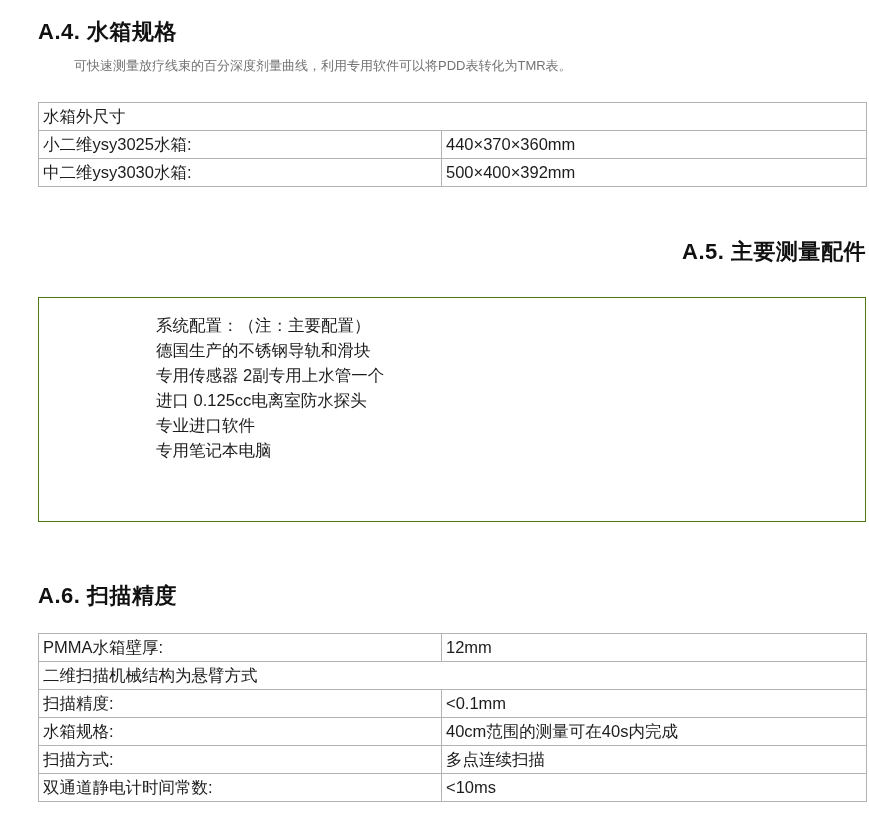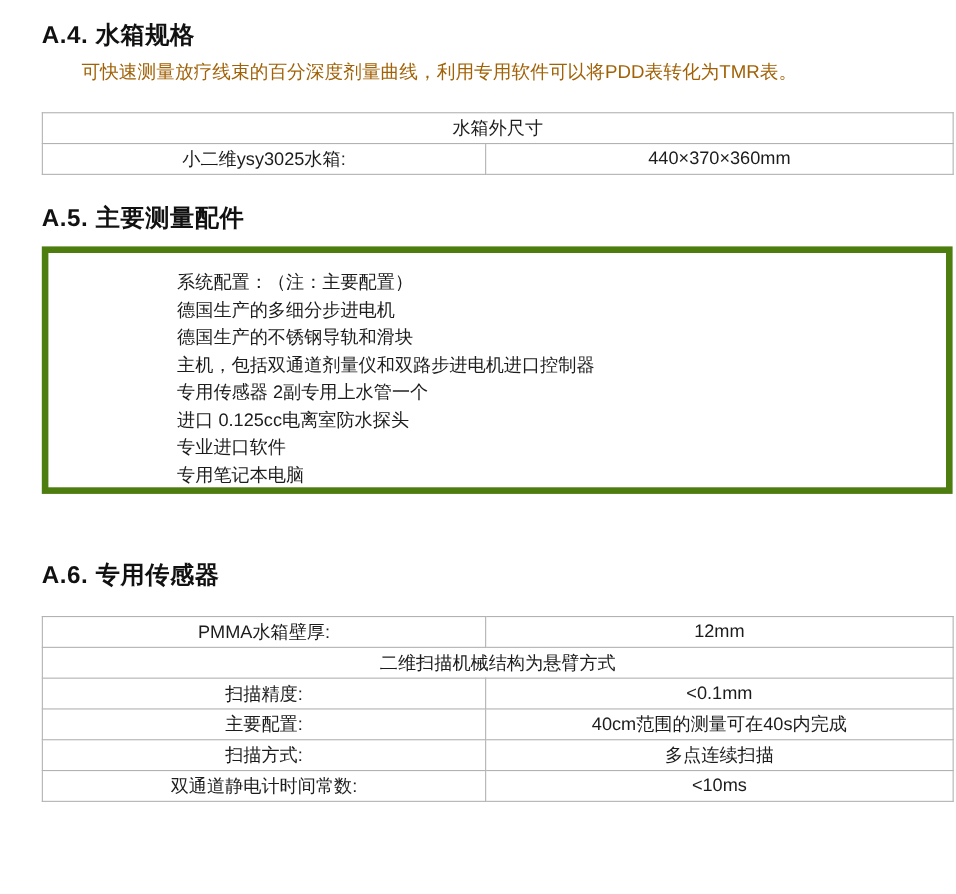--- a/index.html
+++ b/index.html
@@ -19,56 +19,56 @@
   .content { width: 828px; }
 
   h2.sec-heading {
     font-size: 22px;
     font-weight: bold;
     color: #111111;
     line-height: 27px;
     letter-spacing: 0.5px;
   }
   .h-a4 { margin-top: 2px; }
-  .h-a5 { margin-top: 25px; }
+  .h-a5 { margin-top: 51px; text-align: right; }
   .h-a6 { margin-top: 60px; }
 
   p.intro {
     margin-top: 9px;
     padding-left: 36px;
-    font-size: 17px;
+    font-size: 13px;
     line-height: 24px;
-    color: #a16207;
+    color: #737373;
   }
 
   table.spec-table {
     margin-top: 24px;
     width: 828px;
     border-collapse: collapse;
     table-layout: fixed;
     border: 1px solid #8f8f8f;
     font-size: 16.5px;
     color: #1c1c1c;
   }
   table.spec-table td {
     border: 1px solid #b2b2b2;
     height: 28px;
-    text-align: center;
+    text-align: left;
     vertical-align: middle;
     padding: 0 4px;
     overflow: hidden;
     white-space: nowrap;
   }
   table.t2 { }
 
   .config-box {
-    margin-top: 13px;
+    margin-top: 32px;
     width: 828px;
     height: 225px;
-    border: 6px solid #4d7c0f;
+    border: 1px solid #4d7c0f;
     padding: 15px 10px 0 117px;
   }
   .config-box .cfg-line {
     font-size: 16.5px;
     line-height: 25px;
     color: #1c1c1c;
     white-space: nowrap;
   }
 </style>
 </head>
@@ -86,57 +86,59 @@
           <col style="width:425px">
         </colgroup>
       <tbody>
           <tr>
         <td colspan="2">水箱外尺寸</td>
       </tr>
       <tr>
         <td>小二维ysy3025水箱:</td>
         <td>440×370×360mm</td>
       </tr>
+      <tr>
+        <td>中二维ysy3030水箱:</td>
+        <td>500×400×392mm</td>
+      </tr>
     </tbody>
       </table>
 
     <h2 class="sec-heading h-a5">A.5. 主要测量配件</h2>
 
     <div class="config-box">
       <div class="cfg-line">系统配置：（注：主要配置）</div>
-      <div class="cfg-line">德国生产的多细分步进电机</div>
       <div class="cfg-line">德国生产的不锈钢导轨和滑块</div>
-      <div class="cfg-line">主机，包括双通道剂量仪和双路步进电机进口控制器</div>
       <div class="cfg-line">专用传感器 2副专用上水管一个</div>
       <div class="cfg-line">进口 0.125cc电离室防水探头</div>
       <div class="cfg-line">专业进口软件</div>
       <div class="cfg-line">专用笔记本电脑</div>
     </div>
 
-    <h2 class="sec-heading h-a6">A.6. 专用传感器</h2>
+    <h2 class="sec-heading h-a6">A.6. 扫描精度</h2>
 
     <table class="spec-table t2">
       <colgroup>
           <col style="width:403px">
           <col style="width:425px">
         </colgroup>
       <tbody>
           <tr>
         <td>PMMA水箱壁厚:</td>
         <td>12mm</td>
       </tr>
       <tr>
         <td colspan="2">二维扫描机械结构为悬臂方式</td>
       </tr>
       <tr>
         <td>扫描精度:</td>
         <td>&lt;0.1mm</td>
       </tr>
       <tr>
-        <td>主要配置:</td>
+        <td>水箱规格:</td>
         <td>40cm范围的测量可在40s内完成</td>
       </tr>
       <tr>
         <td>扫描方式:</td>
         <td>多点连续扫描</td>
       </tr>
       <tr>
         <td>双通道静电计时间常数:</td>
         <td>&lt;10ms</td>
       </tr>

